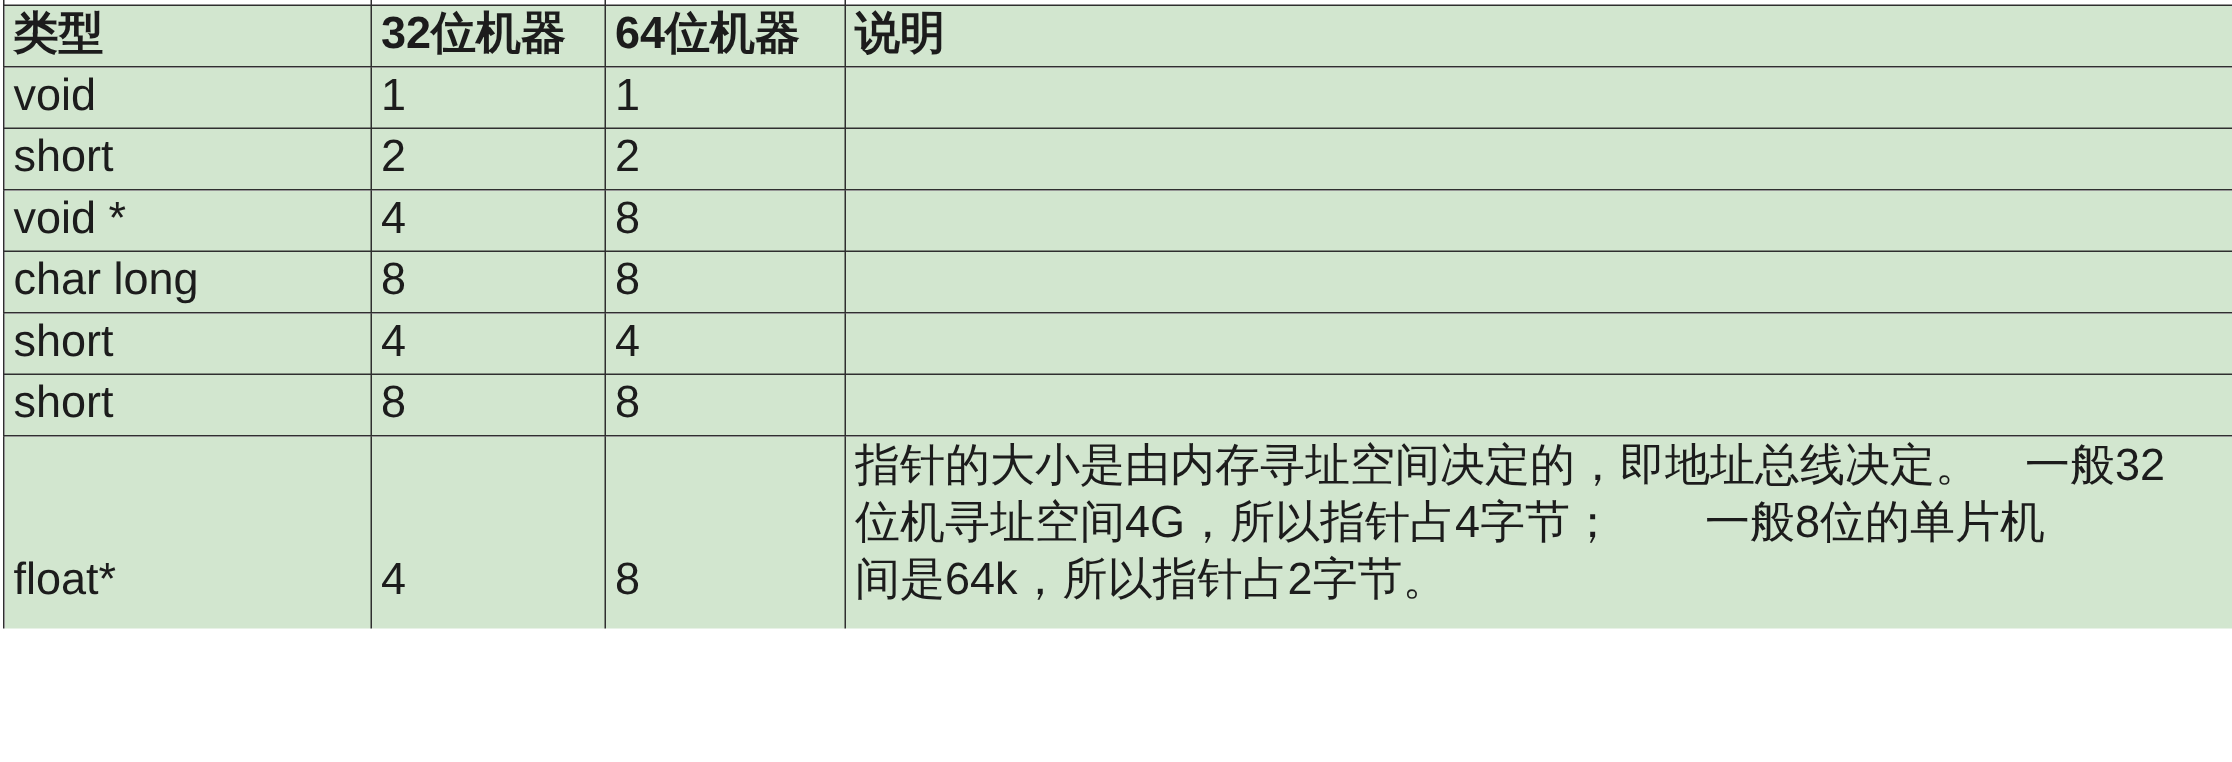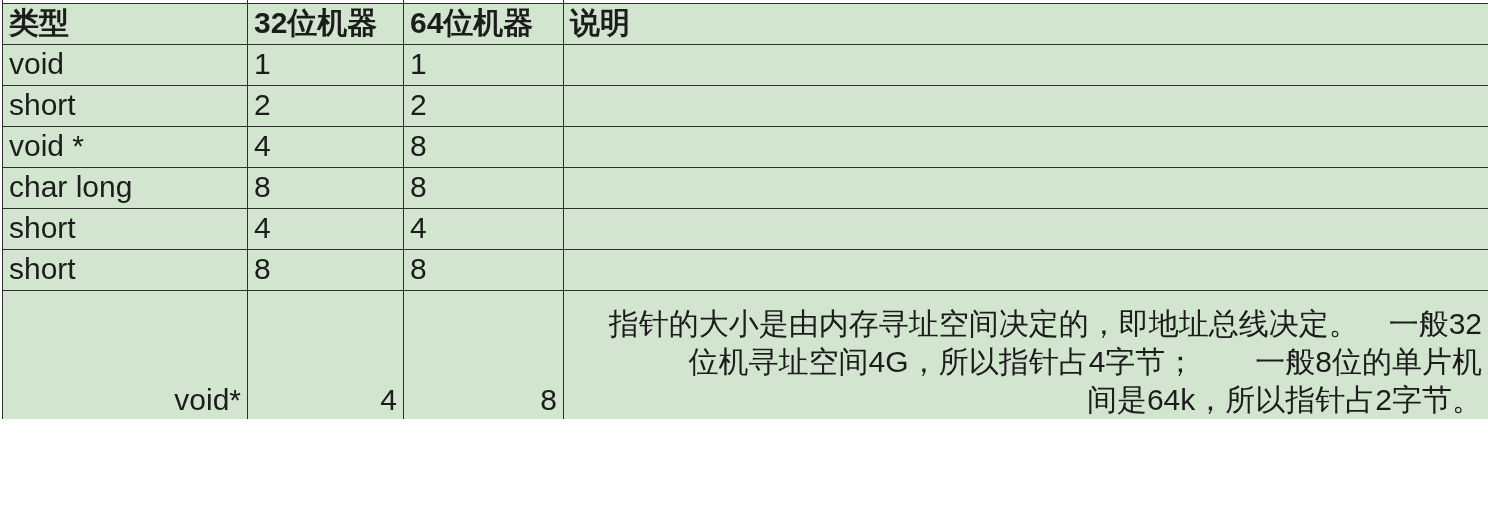--- a/index.html
+++ b/index.html
@@ -51,21 +51,21 @@
   td.c-type { padding-left: 7px; }
   td.c-num  { text-align: right; padding-right: 6px; }
   td.c-note {
     padding-left: 4px;
     border-right: none;
     white-space: pre-wrap;
     line-height: 42px;
   }
   th.h-note { border-right: none; padding-left: 4px; }
   td.red { color: #fb1a1a; }
-  tr.tall td { border-bottom: none; padding-bottom: 0; text-align: right; }
+  tr.tall td { border-bottom: none; padding-bottom: 13px; }
   .watermark-box {
     position: absolute;
     left: 1385px;
     top: 435px;
     width: 103px;
     height: 26px;
     background: #fdfffd;
     color: #4c1d95;
     font-size: 20px;
     line-height: 26px;
@@ -139,21 +139,21 @@
           <td class="c-num">4</td>
           <td class="c-note"></td>
         </tr>
         <tr class="data-row">
           <td class="c-type">short</td>
           <td class="c-num">8</td>
           <td class="c-num">8</td>
           <td class="c-note"></td>
         </tr>
         <tr class="data-row tall">
-          <td class="c-type">void*</td>
+          <td class="c-type">float*</td>
           <td class="c-num">4</td>
           <td class="c-num">8</td>
           <td class="c-note">指针的大小是由内存寻址空间决定的，即地址总线决定。　一般32
 位机寻址空间4G，所以指针占4字节；　　一般8位的单片机
 间是64k，所以指针占2字节。</td>
         </tr>
       </tbody>
   </table>
 
   <div class="watermark-box">

